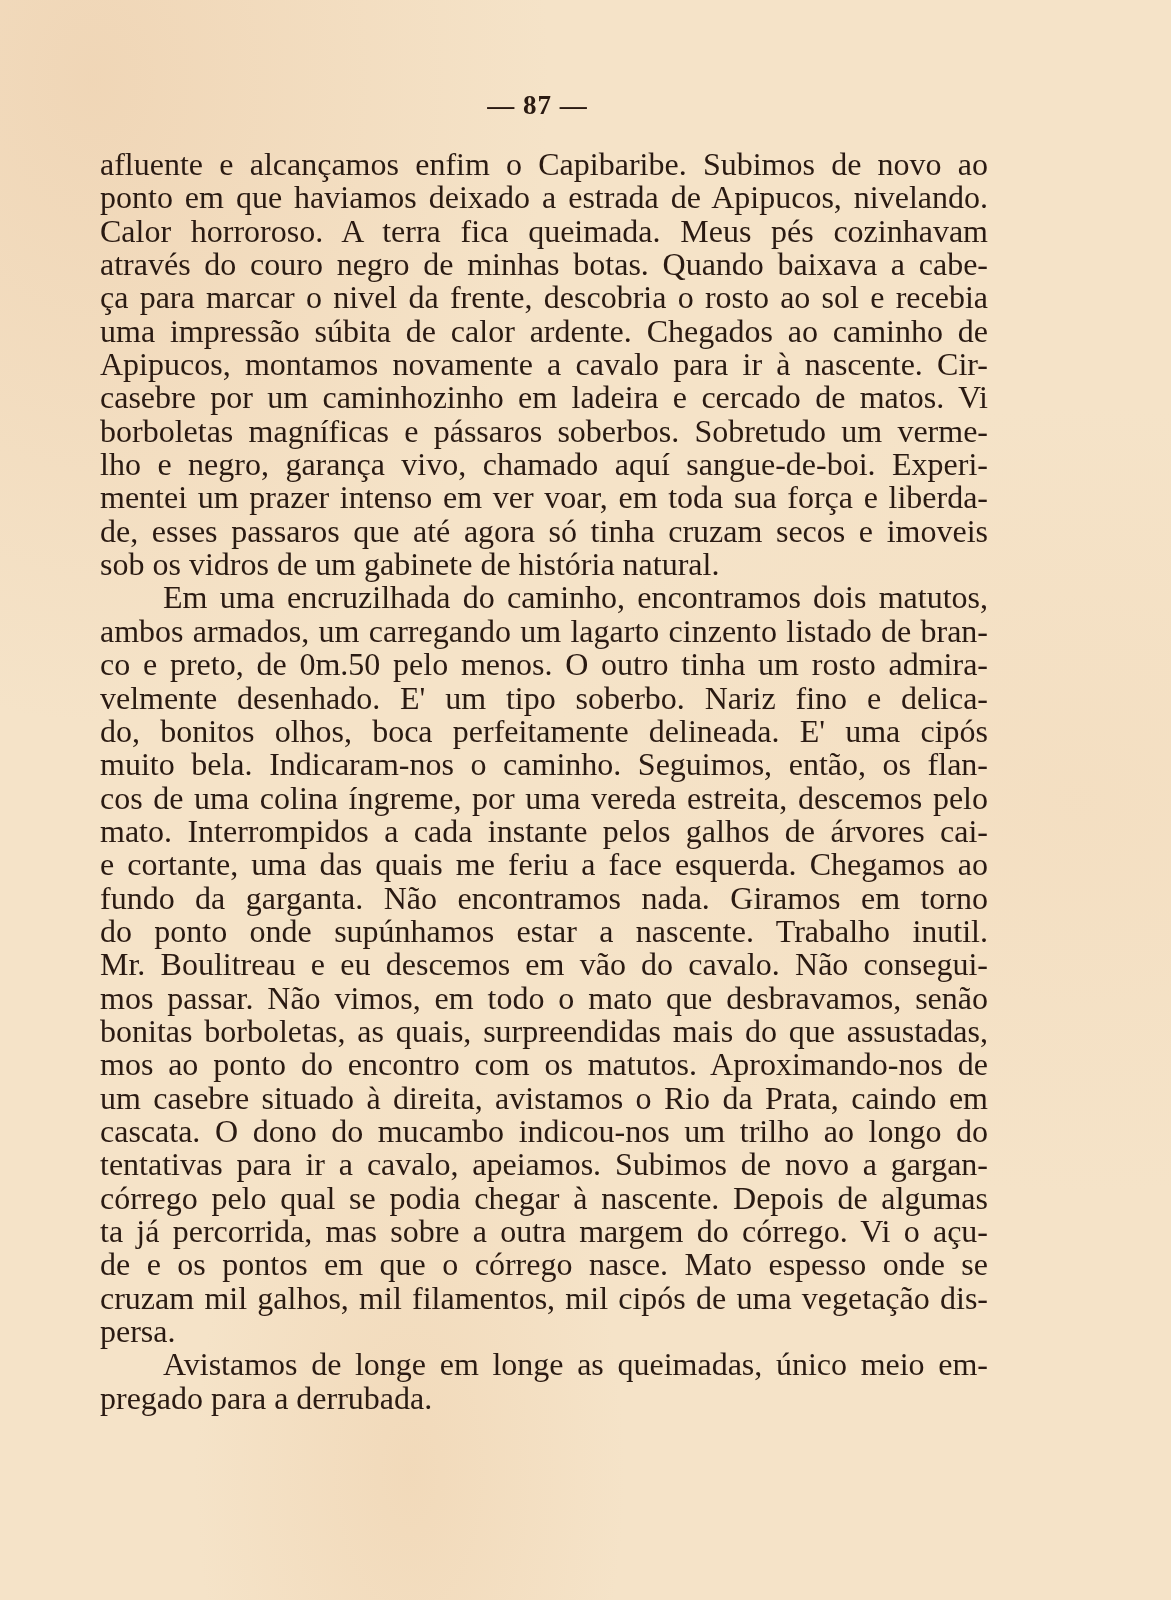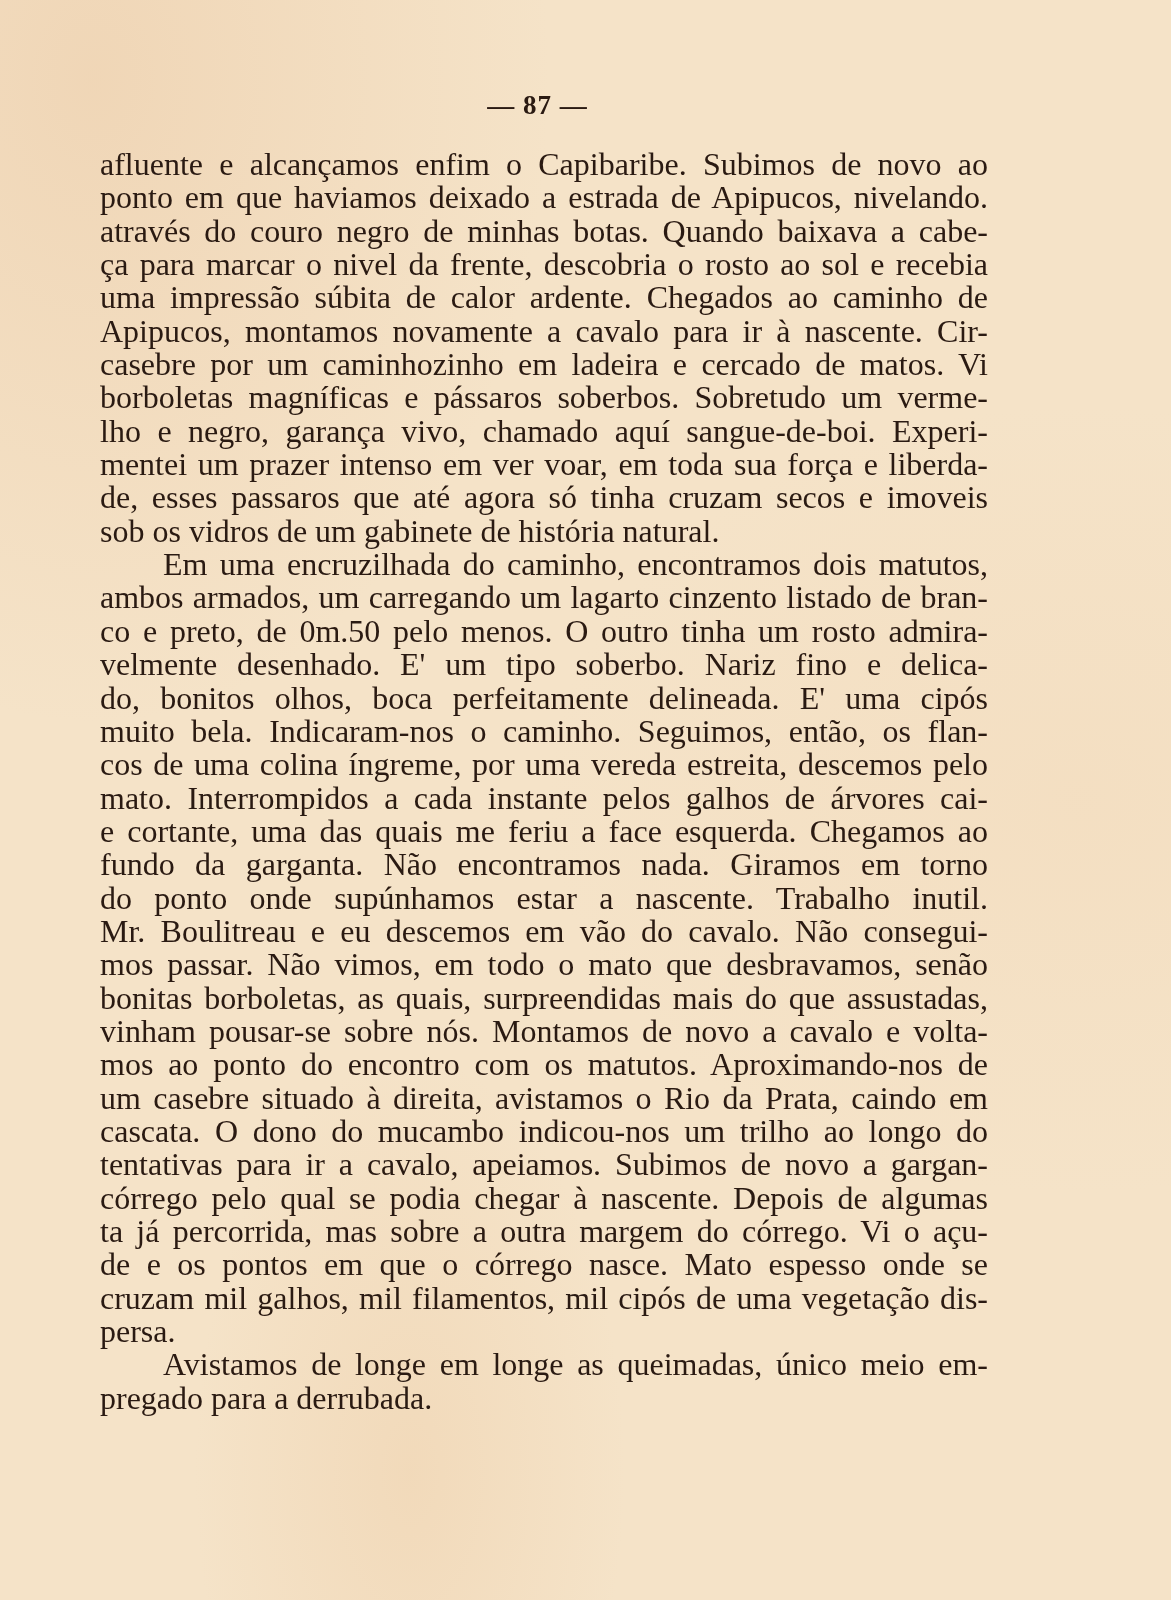--- a/index.html
+++ b/index.html
@@ -46,20 +46,21 @@
 </style>
 </head>
 <body>
 
 <div>
   <div class="page-number">— 87 —</div>
   <div class="body-text" id="body-text">
       <div>
         <span class="line">afluente e alcançamos enfim o Capibaribe.  Subimos de novo ao</span>
         <span class="line">ponto em que haviamos deixado a estrada de Apipucos, nivelando.</span>
+        <span class="line">Calor horroroso.  A terra fica queimada.  Meus pés cozinhavam</span>
         <span class="line">através do couro negro de minhas botas.  Quando baixava a cabe-</span>
         <span class="line">ça para marcar o nivel da frente, descobria o rosto ao sol e recebia</span>
         <span class="line">uma impressão súbita de calor ardente.  Chegados ao caminho de</span>
         <span class="line">Apipucos, montamos novamente a cavalo para ir à nascente.  Cir-</span>
         <span class="line">casebre por um caminhozinho em ladeira e cercado de matos.  Vi</span>
         <span class="line">borboletas magníficas e pássaros soberbos.  Sobretudo um verme-</span>
         <span class="line">lho e negro, garança vivo, chamado aquí sangue-de-boi.  Experi-</span>
         <span class="line">mentei um prazer intenso em ver voar, em toda sua força e liberda-</span>
         <span class="line">de, esses passaros que até agora só tinha cruzam secos e imoveis</span>
         <span class="line last">sob os vidros de um gabinete de história natural.</span>
@@ -72,21 +73,20 @@
         <span class="line">do, bonitos olhos, boca perfeitamente delineada.  E' uma cipós</span>
         <span class="line">muito bela.  Indicaram-nos o caminho.  Seguimos, então, os flan-</span>
         <span class="line">cos de uma colina íngreme, por uma vereda estreita, descemos pelo</span>
         <span class="line">mato.  Interrompidos a cada instante pelos galhos de árvores cai-</span>
         <span class="line">e cortante, uma das quais me feriu a face esquerda.  Chegamos ao</span>
         <span class="line">fundo da garganta.  Não encontramos nada.  Giramos em torno</span>
         <span class="line">do ponto onde supúnhamos estar a nascente.  Trabalho inutil.</span>
         <span class="line">Mr. Boulitreau e eu descemos em vão do cavalo.  Não consegui-</span>
         <span class="line">mos passar.  Não vimos, em todo o mato que desbravamos, senão</span>
         <span class="line">bonitas borboletas, as quais, surpreendidas mais do que assustadas,</span>
-        <span class="line">vinham pousar-se sobre nós.  Montamos de novo a cavalo e volta-</span>
         <span class="line">mos ao ponto do encontro com os matutos.  Aproximando-nos de</span>
         <span class="line">um casebre situado à direita, avistamos o Rio da Prata, caindo em</span>
         <span class="line">cascata.  O dono do mucambo indicou-nos um trilho ao longo do</span>
         <span class="line">tentativas para ir a cavalo, apeiamos.  Subimos de novo a gargan-</span>
         <span class="line">córrego pelo qual se podia chegar à nascente.  Depois de algumas</span>
         <span class="line">ta já percorrida, mas sobre a outra margem do córrego.  Vi o açu-</span>
         <span class="line">de e os pontos em que o córrego nasce.  Mato espesso onde se</span>
         <span class="line">cruzam mil galhos, mil filamentos, mil cipós de uma vegetação dis-</span>
         <span class="line last">persa.</span>
       </div>

